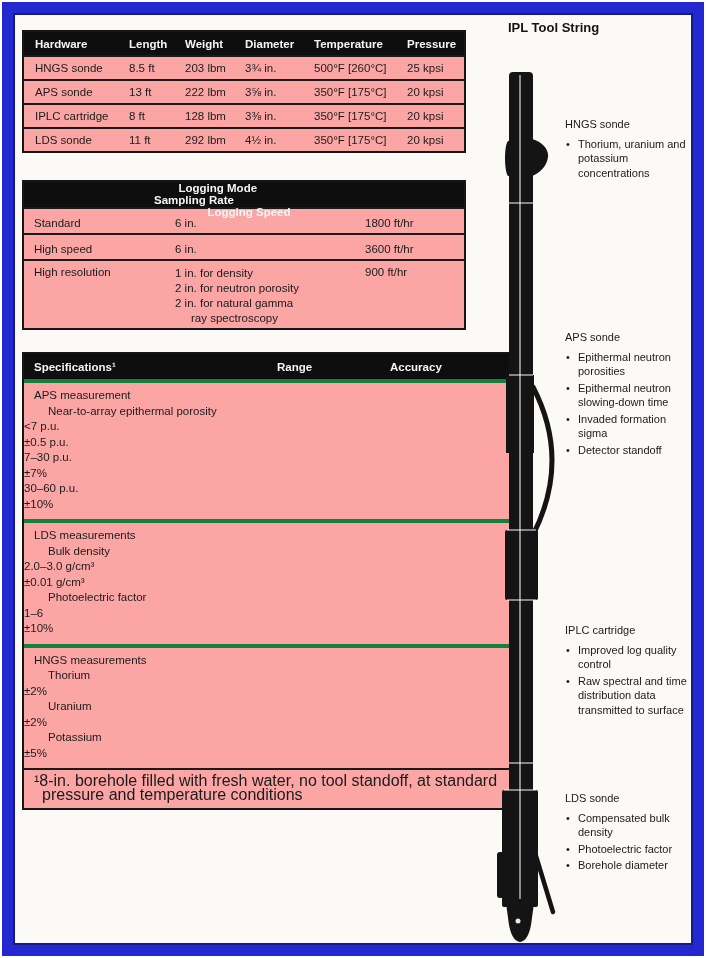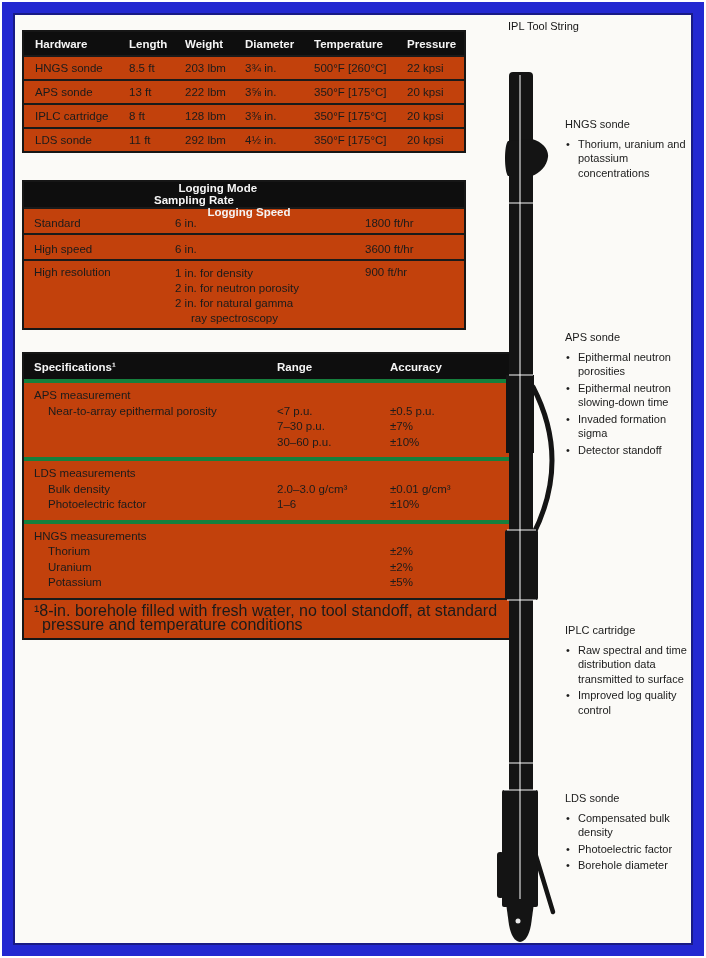--- a/index.html
+++ b/index.html
@@ -3,21 +3,21 @@
 <meta charset="utf-8">
 <style>
   * { margin:0; padding:0; box-sizing:border-box; }
   body { background:#ffffff; font-family:"Liberation Sans","DejaVu Sans",sans-serif; }
   .page { position:relative; width:706px; height:958px; background:#ffffff; overflow:hidden; }
   .frame { position:absolute; inset:2px; border:11px solid #2328d1; box-shadow: inset 0 0 0 2px #181a85; background:#fbfaf7; }
 
   .abs { position:absolute; }
 
   
-  .doc-table { position:absolute; border:2px solid #161616; background:#c2410c; color:#1b1b1b; font-size:11.5px; }
+  .doc-table { position:absolute; border:2px solid #161616; background:#fca5a5; color:#1b1b1b; font-size:11.5px; }
   .thead { display:flex; align-items:center; background:#0e0e0e; color:#f5f5f5; font-weight:bold; }
   .trow { display:flex; border-top:2px solid #1a1a1a; align-items:center; }
   .trow.multi { align-items:flex-start; }
 
   
   .t1 .c0{width:94px;} .t1 .c1{width:56px;} .t1 .c2{width:60px;}
   .t1 .c3{width:69px;} .t1 .c4{width:93px;} .t1 .c5{flex:1;}
   .t1 .thead{height:23px; padding-left:11px;}
   .t1 .trow{height:24px; padding-left:11px;}
 
@@ -26,28 +26,28 @@
   .t2 .thead{height:25px; padding-left:10px;flex-direction:column;}
   .t2 .trow{padding:5px 0 2px 10px; min-height:26px;}
   .rate-line{line-height:15px;}
   .rate-line.indent{padding-left:16px;}
 
   
   .t3 .thead{height:25px; padding-left:10px;}
   .t3 .hc1{width:243px;} .t3 .hc2{width:113px;} .t3 .hc3{flex:1;}
   .t3-section{border-top:4px solid #15803d; padding:5px 0 7px 0; line-height:15.5px;}
   .t3-group{padding-left:10px;}
-  .t3-line{display:flex;}
+  .t3-line{display:flex;flex-direction:column;}
   .t3-label{width:253px; padding-left:24px;}
   .t3-range{width:113px;}
   .t3-acc{flex:1;}
   .t3-foot{border-top:2px solid #1a1a1a; padding:4px 10px 6px 18px; font-size:16px; line-height:14px; text-indent:-8px;}
 
   
-  .tool-title{position:absolute; left:508px; top:20px; font-size:11px; font-weight:normal; color:#141414;text-align:right;}
+  .tool-title{position:absolute; left:508px; top:20px; font-size:13px; font-weight:bold; color:#141414;text-align:right;}
   .label-block{position:absolute; left:565px; width:132px; font-size:11px; line-height:14.5px; color:#1b1b1b;}
   .label-name{margin-bottom:5px;}
   .bullet{position:relative; padding-left:13px; margin-bottom:2px;}
   .bullet::before{content:"\2022"; position:absolute; left:1px;}
 </style>
 </head>
 <body>
 
 <div class="page">
   <div class="frame"></div>
@@ -60,21 +60,21 @@
       <div class="c3">Diameter</div>
       <div class="c4">Temperature</div>
       <div class="c5">Pressure</div>
     </div>
     <div class="trow">
       <div class="c0">HNGS sonde</div>
       <div class="c1">8.5 ft</div>
       <div class="c2">203 lbm</div>
       <div class="c3">3¾ in.</div>
       <div class="c4">500°F [260°C]</div>
-      <div class="c5">22 kpsi</div>
+      <div class="c5">25 kpsi</div>
     </div>
     <div class="trow">
       <div class="c0">APS sonde</div>
       <div class="c1">13 ft</div>
       <div class="c2">222 lbm</div>
       <div class="c3">3⅝ in.</div>
       <div class="c4">350°F [175°C]</div>
       <div class="c5">20 kpsi</div>
     </div>
     <div class="trow">
@@ -228,22 +228,22 @@
   <div class="label-block" style="top:330px;">
     <div class="label-name">APS sonde</div>
     <div class="bullet">Epithermal neutron porosities</div>
     <div class="bullet">Epithermal neutron slowing-down time</div>
     <div class="bullet">Invaded formation sigma</div>
     <div class="bullet">Detector standoff</div>
   </div>
 
   <div class="label-block" style="top:623px;">
     <div class="label-name">IPLC cartridge</div>
+    <div class="bullet">Improved log quality control</div>
     <div class="bullet">Raw spectral and time distribution data transmitted to surface</div>
-    <div class="bullet">Improved log quality control</div>
   </div>
 
   <div class="label-block" style="top:791px;">
     <div class="label-name">LDS sonde</div>
     <div class="bullet">Compensated bulk density</div>
     <div class="bullet">Photoelectric factor</div>
     <div class="bullet">Borehole diameter</div>
   </div>
 </div>
 

